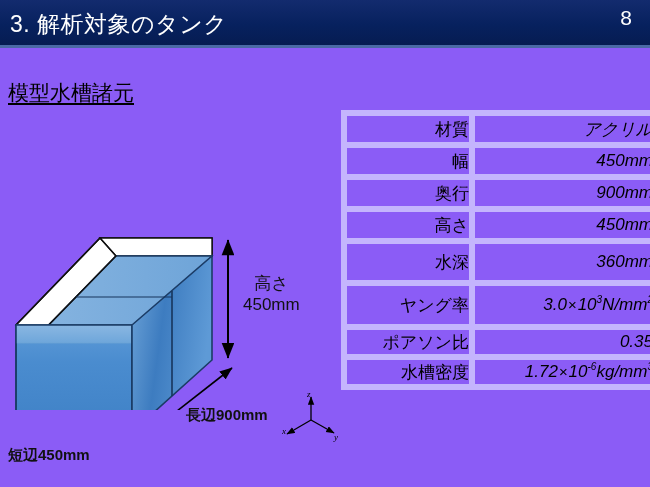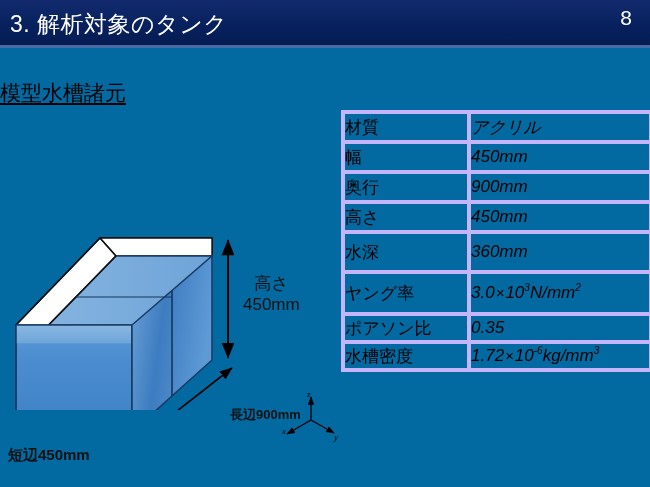--- a/index.html
+++ b/index.html
@@ -7,21 +7,21 @@
     padding: 0;
     background: #ffffff;
   }
   body {
     font-family: "Liberation Sans", "DejaVu Sans", sans-serif;
   }
   #slide {
     position: relative;
     width: 650px;
     height: 487px;
-    background: #0369a1;
+    background: #8b5cf6;
     overflow: hidden;
   }
 
   
   #title-bar {
     position: absolute;
     left: 0; top: 0;
     width: 650px;
     height: 45px;
     background: #0b2265;
@@ -47,21 +47,21 @@
     position: absolute;
     right: 18px;
     top: 6px;
     font-size: 21px;
     color: #ffffff;
   }
 
   
   #section-heading {
     position: absolute;
-    left: 0;
+    left: 8px;
     top: 79px;
     font-size: 21px;
     color: #000000;
     text-decoration: underline;
     text-underline-offset: 3px;
   }
 
   
   #tank-figure {
     position: absolute;
@@ -83,22 +83,21 @@
     left: 243px;
     top: 163px;
     text-align: center;
     font-weight: normal;
     font-size: 17px;
     line-height: 21px;
   }
   #label-long-side {
     left: 186px;
     top: 296px;
-    font-size: 13px;
-    margin-left: 44px;
+    font-size: 15px;
   }
   #label-short-side {
     left: 8px;
     top: 336px;
     font-size: 15px;
   }
   #figure-caption {
     position: absolute;
     left: 74px;
     top: 375px;
@@ -118,22 +117,22 @@
     left: 341px;
     top: 110px;
     width: 300px;
   }
   table#spec-table {
     border-collapse: collapse;
     width: 300px;
     table-layout: fixed;
   }
   table#spec-table td {
-    border: 4px solid #c4b5fd;
-    text-align: left;
+    border: 6px solid #c4b5fd;
+    text-align: right;
     vertical-align: middle;
     font-size: 17px;
     color: #000000;
     padding: 0;
   }
   table#spec-table td.k { width: 122px; }
   table#spec-table td.v { width: 178px; font-style: italic; }
   .sup {
     font-size: 10px;
     vertical-align: super;

